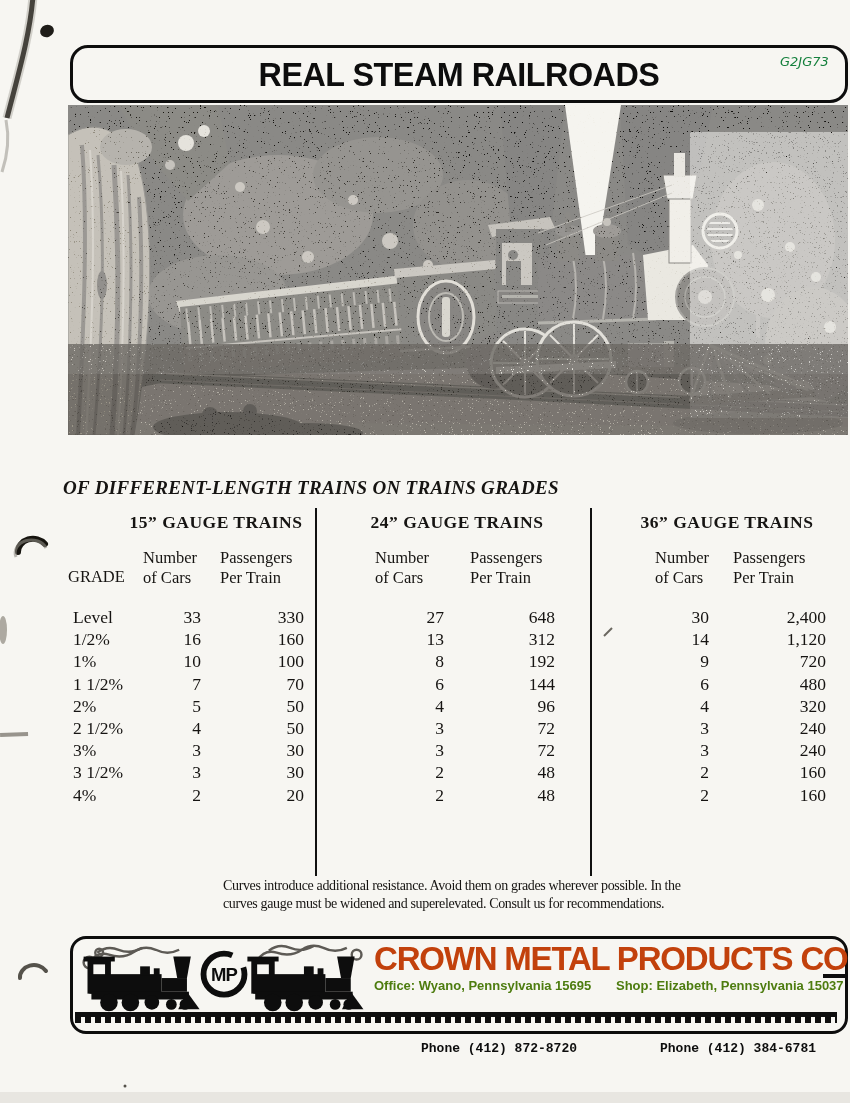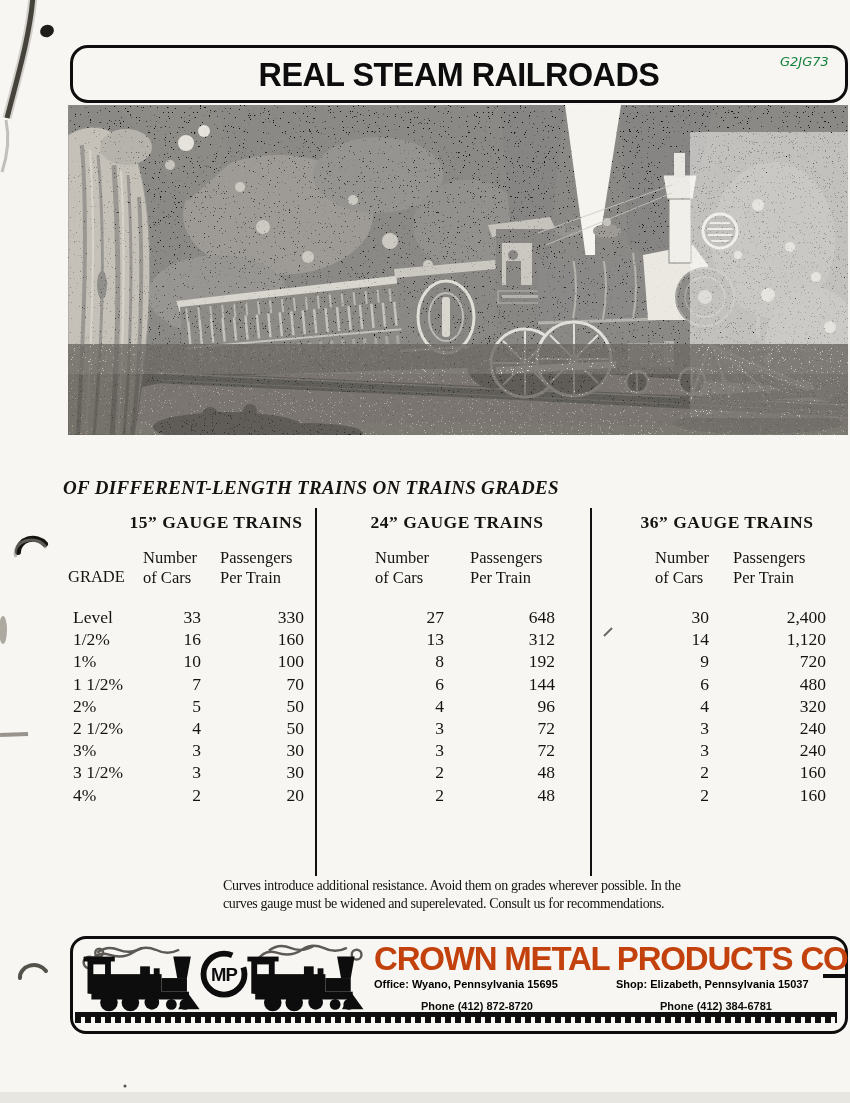--- a/index.html
+++ b/index.html
@@ -48,22 +48,22 @@
   
   .footer-box{
     left:70px;top:936px;width:772px;height:92px;
     border:3px solid #0d0d0d;border-radius:16px;background:#f7f6f2;
   }
   .company{
     left:374px;top:940px;font-family:"Liberation Sans", sans-serif;
     font-weight:700;font-size:33px;letter-spacing:-1.2px;color:#c2410c;white-space:nowrap;
   }
   .co-suffix{display:inline-block;border-bottom:4px solid #0d0d0d;line-height:0.95;}
-  .addr{font-family:"Liberation Sans", sans-serif;font-weight:700;font-size:11px;color:#000000;white-space:nowrap;}
-  .phone{font-family:Liberation Sans, sans-serif;font-weight:700;font-size:11px;color:#0d0d0d;white-space:nowrap;}
+  .addr{font-family:"Liberation Sans", sans-serif;font-weight:700;font-size:13px;color:#4d7c0f;white-space:nowrap;}
+  .phone{font-family:Liberation Mono, monospace;font-weight:700;font-size:13px;color:#0d0d0d;white-space:nowrap;margin-top:41px;}
   .track{left:75px;top:1012px;width:762px;height:11px;}
   .track .rail{height:5px;background:#0f0f0f;}
   .track .ties{height:6px;background:repeating-linear-gradient(90deg,#0f0f0f 0 6px,#f7f6f2 6px 10px);}
   .bottom-bar{left:8px;top:1094px;width:842px;height:9px;background:#0b0b0b;}
   .artifacts{left:0;top:0;pointer-events:none;}
 </style>
 </head>
 <body>
 
 <div class="page">

